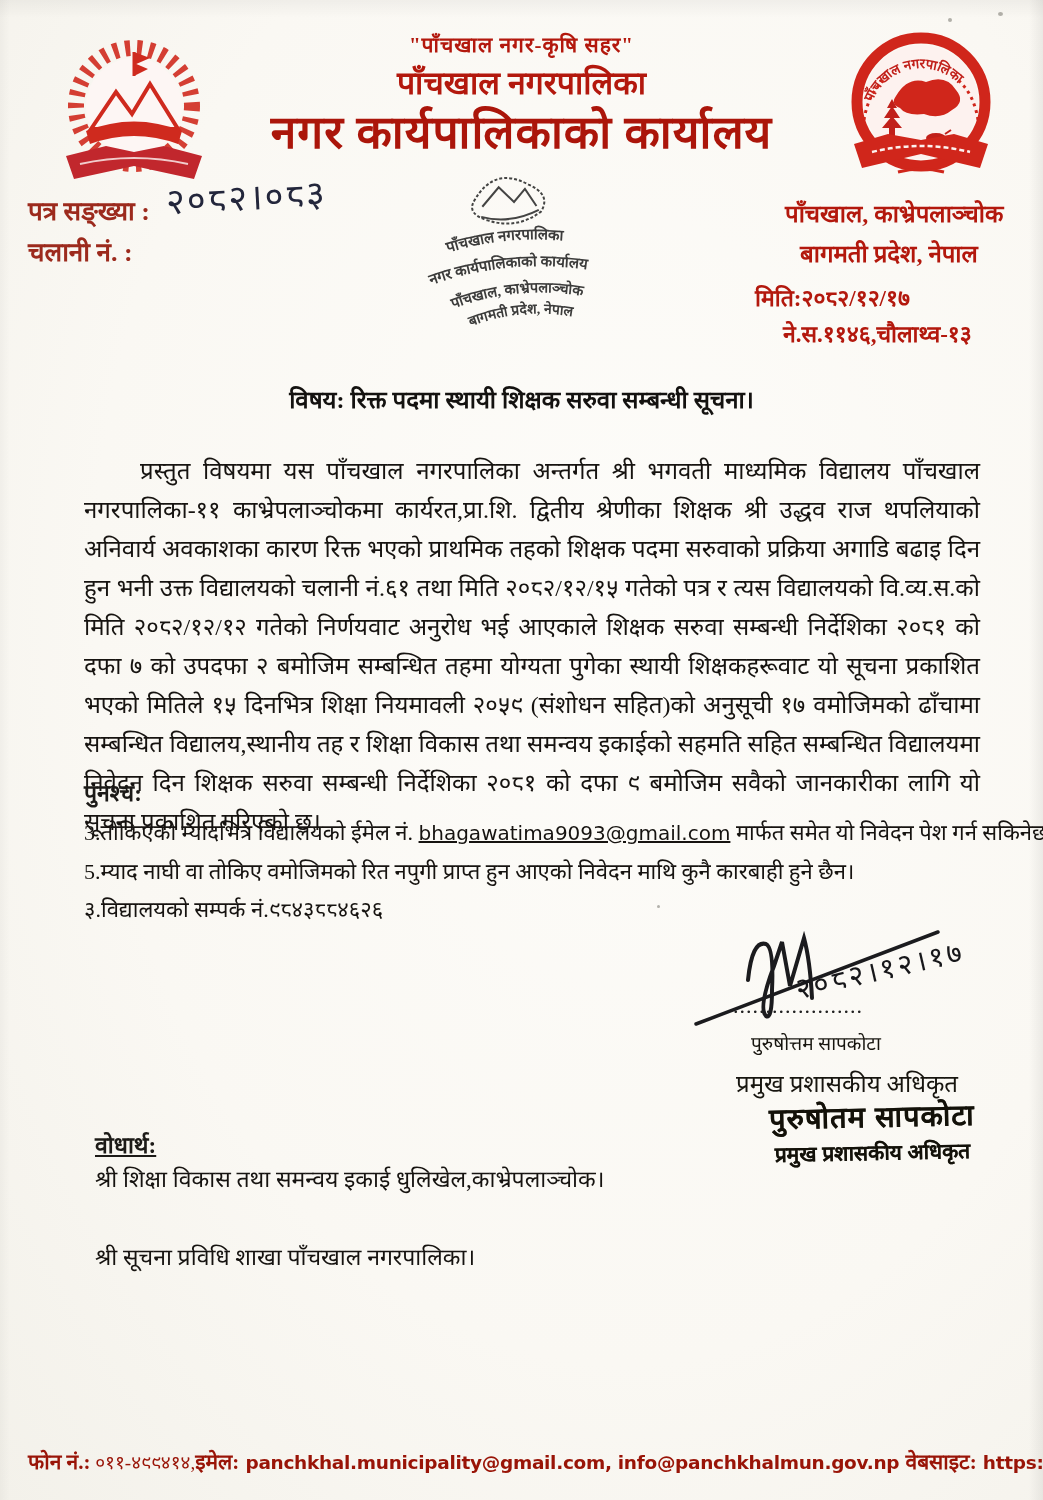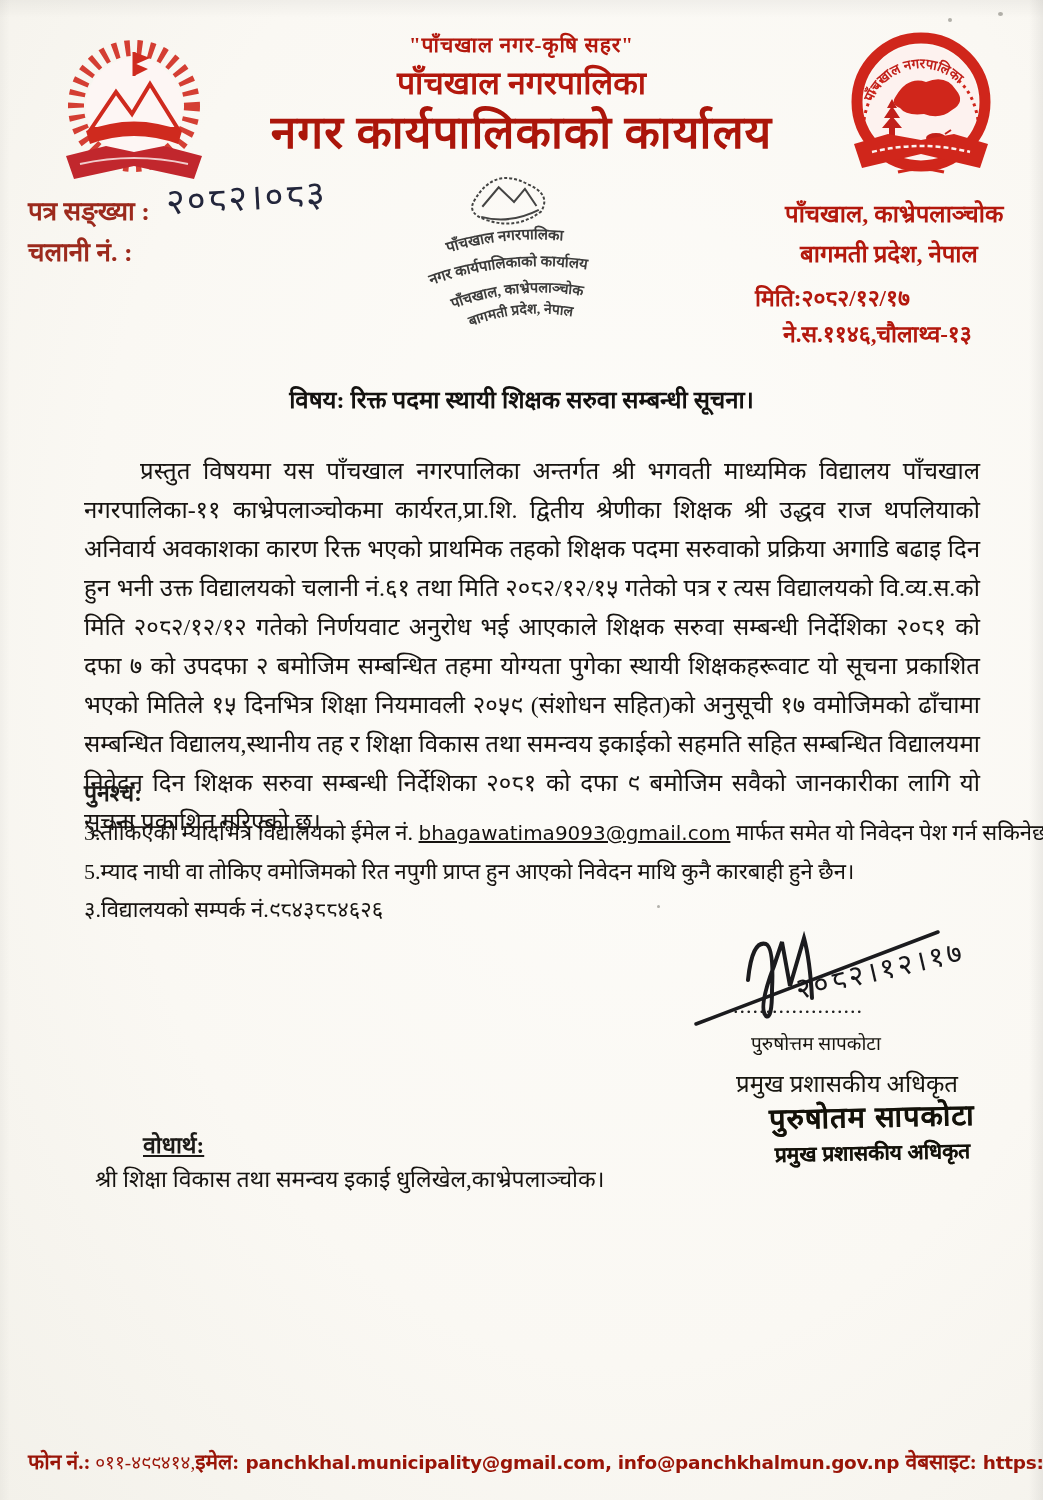--- a/index.html
+++ b/index.html
@@ -54,21 +54,21 @@
   .sig-name{left:751px;top:1030px;font-size:19px;color:#17150f;}
   .sig-title{left:736px;top:1066px;font-size:24px;color:#17150f;}
   .stamp-person{
     left:742px;top:1096px;transform:rotate(-1.2deg);
     color:#131109;text-align:center;width:260px;
     text-shadow:0 0 .6px rgba(19,17,9,.7);
   }
   .stamp-person .n{font-size:29px;font-weight:bold;letter-spacing:1px;font-family:"Liberation Sans","DejaVu Sans",sans-serif;}
   .stamp-person .t{font-size:21px;font-weight:bold;margin-top:3px;font-family:"Liberation Sans","DejaVu Sans",sans-serif;}
 
-  .cc-head{left:95px;top:1128px;font-size:23px;font-weight:bold;text-decoration:underline;margin-left:48px;}
+  .cc-head{left:95px;top:1128px;font-size:23px;font-weight:bold;text-decoration:underline;}
   .cc-item{left:95px;font-size:23px;color:#161310;white-space:nowrap;}
 
   .footer{
     left:28px;top:1447px;width:995px;
     font-size:19px;color:#991407;white-space:nowrap;
   }
   .footer .lbl{font-weight:bold;font-size:21px;}
   .footer .latin{font-family:"DejaVu Sans",sans-serif;font-size:18.5px;font-weight:bold;letter-spacing:-0.3px;}
 
   .speck{position:absolute;background:#6a675f;border-radius:50%;opacity:.5;}
@@ -161,20 +161,21 @@
   <div class="abs sig-dots">....................</div>
   <div class="abs sig-name">पुरुषोत्तम सापकोटा</div>
   <div class="abs sig-title">प्रमुख प्रशासकीय अधिकृत</div>
   <div class="abs stamp-person">
     <div class="n">पुरुषोतम सापकोटा</div>
     <div class="t">प्रमुख प्रशासकीय अधिकृत</div>
   </div>
 
   <div class="abs cc-head">वोधार्थ:</div>
   <div class="abs cc-item" style="top:1162px;">श्री शिक्षा विकास तथा समन्वय इकाई धुलिखेल,काभ्रेपलाञ्चोक।</div>
+  <div class="abs cc-item" style="top:1240px;">श्री सूचना प्रविधि शाखा पाँचखाल नगरपालिका।</div>
 
   <div class="abs footer">
     <span class="lbl">फोन नं.:</span><span> ०११-४९९४१४,</span><span class="lbl">इमेल:</span><span class="latin"> panchkhal.municipality@gmail.com, info@panchkhalmun.gov.np </span><span class="lbl">वेबसाइट:</span><span class="latin"> https://www.panchkhalmun.gov.np</span>
   </div>
 
   <div class="speck" style="left:948px;top:18px;width:4px;height:4px;"></div>
   <div class="speck" style="left:998px;top:12px;width:5px;height:4px;"></div>
   <div class="speck" style="left:657px;top:905px;width:3px;height:3px;"></div>
 
 </div>

